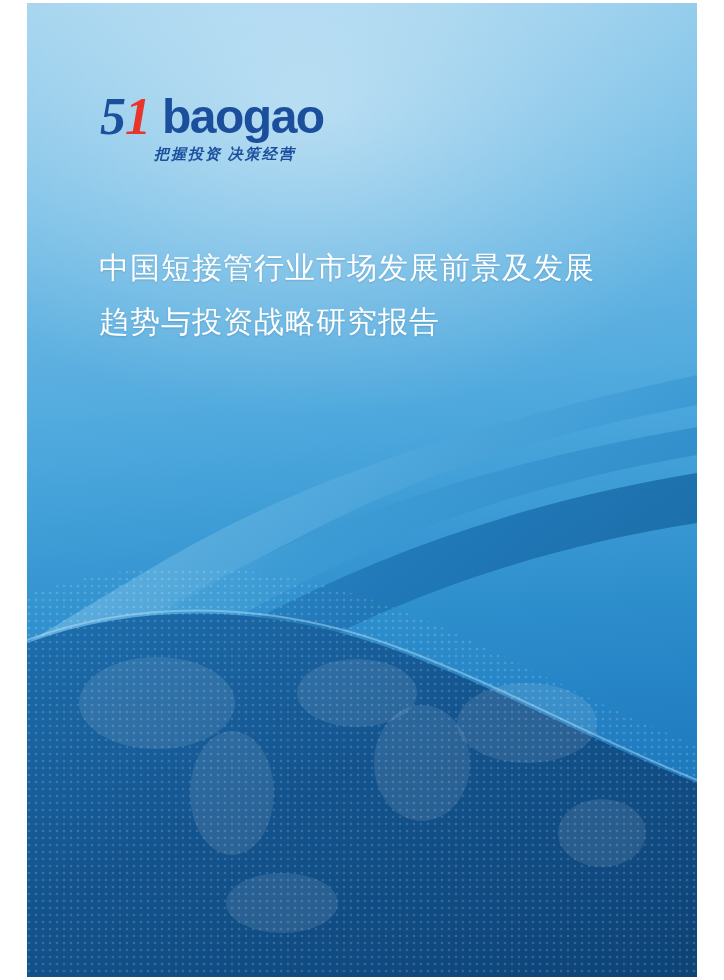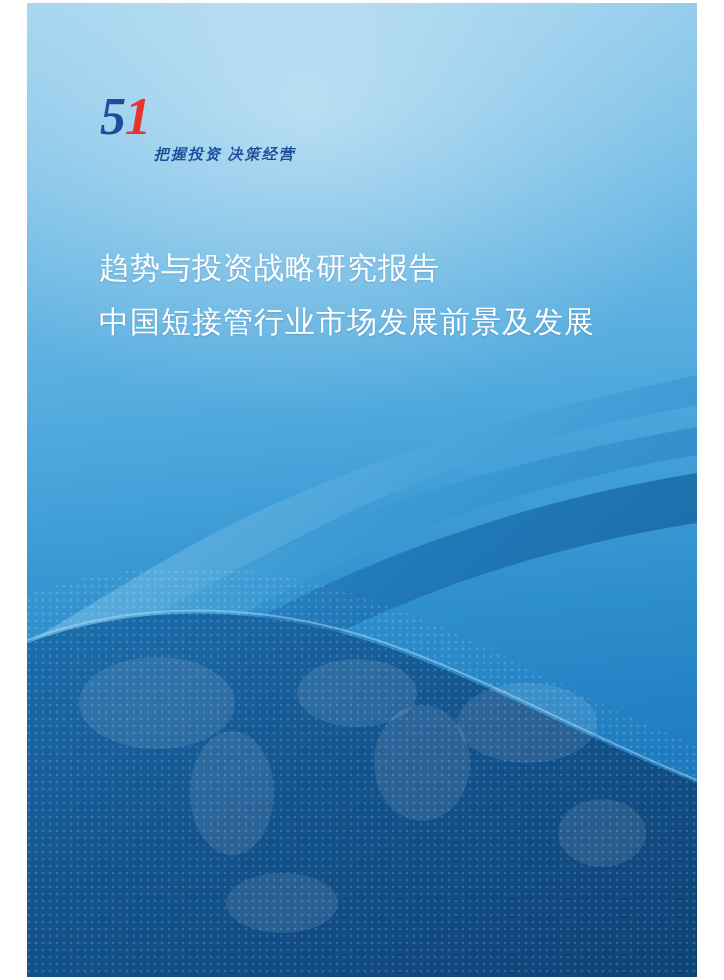--- a/index.html
+++ b/index.html
@@ -175,21 +175,22 @@
         </g>
       </g>
 
       <path d="M0,637 C120,593 252,601 367,643 C472,681 566,735 670,777" fill="none" stroke="#bfe2f6" stroke-opacity="0.45" stroke-width="2"></path>
     </svg>
 
     <div class="logo">
       <div class="logo-mark">
         <span>5</span><span class="accent">1</span>
       </div>
+      <div class="logo-word">baogao</div>
       <div class="logo-tag">把握投资 决策经营</div>
     </div>
 
     <div class="title-block">
+      <div class="title-line">中国短接管行业市场发展前景及发展</div>
       <div class="title-line">趋势与投资战略研究报告</div>
-      <div class="title-line">中国短接管行业市场发展前景及发展</div>
     </div>
   </div>
 </div>
 
 </body></html>

